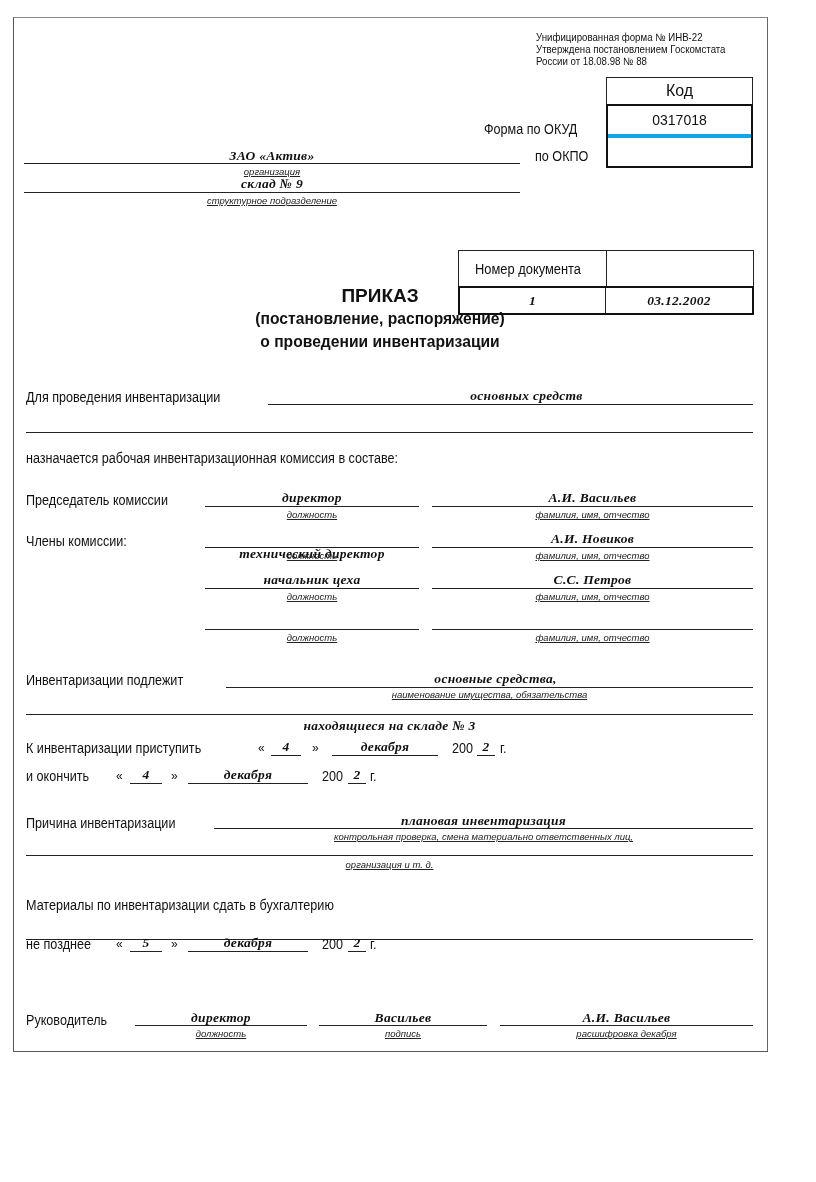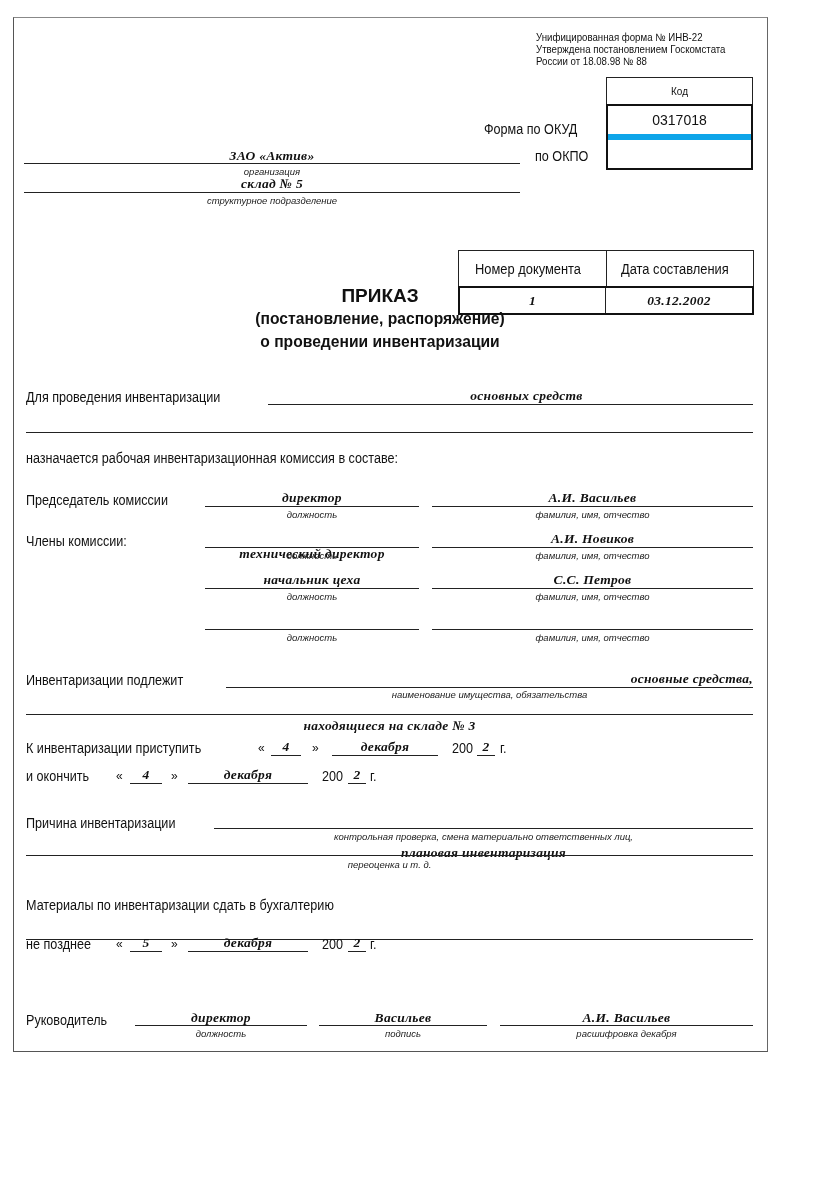--- a/index.html
+++ b/index.html
@@ -1,28 +1,28 @@
 <!DOCTYPE html>
 <html><head>
 <meta charset="utf-8">
 <style>
   html,body{margin:0;padding:0;background:#fff;}
   body{width:816px;height:1182px;position:relative;overflow:hidden;font-family:"Liberation Sans",sans-serif;color:#111;}
   .abs{position:absolute;}
   .frame{position:absolute;left:13px;top:17px;width:755px;height:1035px;border-left:1.5px solid #555;border-top:1px solid #888;border-right:1.5px solid #666;border-bottom:1.5px solid #555;box-sizing:border-box;}
   .sans{font-family:"Liberation Sans",sans-serif;}
   .fill{font-family:"Liberation Serif",serif;font-style:italic;font-weight:bold;font-size:13.5px;color:#111;letter-spacing:0.3px;}
-  .hint{font-family:"Liberation Sans",sans-serif;font-style:italic;font-size:9.5px;color:#222;}
+  .hint{font-family:"Liberation Sans",sans-serif;font-style:italic;font-size:9.5px;color:#222;text-decoration:underline;}
   .lbl{font-size:14px;transform:scaleX(0.9);transform-origin:left center;white-space:nowrap;}
   .line{position:absolute;border-bottom:1.5px solid #222;height:0;}
   .center{text-align:center;white-space:nowrap;}
   .code-table{position:absolute;left:606px;top:77px;width:147px;}
-  .code-head{height:27px;border:1px solid #222;border-bottom:none;box-sizing:border-box;display:flex;align-items:center;justify-content:center;font-size:10px;}
+  .code-head{height:27px;border:1px solid #222;border-bottom:none;box-sizing:border-box;display:flex;align-items:center;justify-content:center;font-size:16px;}
   .code-body{border:2.5px solid #111;box-sizing:border-box;}
-  .code-row{height:28px;display:flex;align-items:center;justify-content:center;border-bottom:6px solid #0ea5e9;}
+  .code-row{height:28px;display:flex;align-items:center;justify-content:center;border-bottom:4px solid #0ea5e9;}
   .code-row:last-child{border-bottom:none;}
   .doc-table{position:absolute;left:458px;top:250px;width:296px;}
   .doc-head{display:flex;height:36px;border:1px solid #222;border-bottom:none;box-sizing:border-box;}
   .doc-head div,.doc-body div{flex:1;display:flex;align-items:center;justify-content:center;}
   .doc-head div:first-child{border-right:1px solid #222;flex:0 0 147px;}
   .doc-body{display:flex;height:29px;border:2.5px solid #111;box-sizing:border-box;}
   .doc-body div:first-child{border-right:1px solid #222;flex:0 0 145px;}
   .title{position:absolute;left:200px;width:380px;text-align:center;font-weight:bold;}
 </style>
 </head>
@@ -46,31 +46,28 @@
         <span></span>
       </div>
   </div>
 </div>
 <div class="abs lbl" style="left:484px;top:121px;">Форма по ОКУД</div>
 <div class="abs lbl" style="left:535px;top:148px;">по ОКПО</div>
 
 <div class="abs fill center" style="left:24px;width:496px;top:148px;">ЗАО «Актив»</div>
 <div class="line" style="left:24px;width:496px;top:163px;"></div>
 <div class="abs hint center" style="left:24px;width:496px;top:166px;">организация</div>
-<div class="abs fill center" style="left:24px;width:496px;top:176px;">склад № 5</div>
+<div class="abs fill center" style="left:24px;width:496px;top:176px;">склад № 9</div>
 <div class="line" style="left:24px;width:496px;top:192px;"></div>
 <div class="abs hint center" style="left:24px;width:496px;top:195px;">структурное подразделение</div>
 
 <div class="doc-table">
   <div class="doc-head">
     <div>
         <span class="lbl" style="transform:scaleX(0.92);">Номер документа</span>
-      </div>
-    <div>
-        <span class="lbl" style="transform:scaleX(0.92);">Дата составления</span>
       </div>
   </div>
   <div class="doc-body">
     <div>
         <span class="fill">1</span>
       </div>
     <div>
         <span class="fill">03.12.2002</span>
       </div>
   </div>
@@ -112,21 +109,21 @@
 <div class="abs hint center" style="left:432px;width:321px;top:591px;">фамилия, имя, отчество</div>
 
 <div class="abs fill center" style="left:205px;width:214px;top:612px;height:16px;"></div>
 <div class="line" style="left:205px;width:214px;top:629px;"></div>
 <div class="abs hint center" style="left:205px;width:214px;top:632px;">должность</div>
 <div class="abs fill center" style="left:432px;width:321px;top:612px;height:16px;"></div>
 <div class="line" style="left:432px;width:321px;top:629px;"></div>
 <div class="abs hint center" style="left:432px;width:321px;top:632px;">фамилия, имя, отчество</div>
 
 <div class="abs lbl" style="left:26px;top:672px;">Инвентаризации подлежит</div>
-<div class="abs fill center" style="left:226px;width:527px;top:671px;text-align:right;">основные средства,</div>
+<div class="abs fill center" style="left:232px;width:527px;top:671px;">основные средства,</div>
 <div class="line" style="left:226px;width:527px;top:687px;"></div>
 <div class="abs hint center" style="left:226px;width:527px;top:689px;">наименование имущества, обязательства</div>
 <div class="abs fill center" style="left:26px;width:727px;top:698px;margin-top:20px;">находящиеся на складе № 3</div>
 <div class="line" style="left:26px;width:727px;top:714px;"></div>
 
 <div class="abs" style="left:26px;top:740px;height:20px;width:740px;">
   <span class="abs lbl" style="left:0;top:0;">К инвентаризации приступить</span>
   <span class="abs" style="left:232px;top:1px;font-size:12px;">«</span>
   <span class="abs fill center" style="left:245px;width:30px;top:-1px;border-bottom:1.5px solid #222;height:16px;">4</span>
   <span class="abs" style="left:286px;top:1px;font-size:12px;">»</span>
@@ -141,25 +138,25 @@
   <span class="abs" style="left:90px;top:1px;font-size:12px;">«</span>
   <span class="abs fill center" style="left:104px;width:32px;top:-1px;border-bottom:1.5px solid #222;height:16px;">4</span>
   <span class="abs" style="left:145px;top:1px;font-size:12px;">»</span>
   <span class="abs fill center" style="left:162px;width:120px;top:-1px;border-bottom:1.5px solid #222;height:16px;">декабря</span>
   <span class="abs lbl" style="left:296px;top:0;">200</span>
   <span class="abs fill center" style="left:322px;width:18px;top:-1px;border-bottom:1.5px solid #222;height:16px;">2</span>
   <span class="abs lbl" style="left:344px;top:0;">г.</span>
 </div>
 
 <div class="abs lbl" style="left:26px;top:815px;">Причина инвентаризации</div>
-<div class="abs fill center" style="left:214px;width:539px;top:813px;margin-top:32px;">плановая инвентаризация</div>
+<div class="abs fill center" style="left:214px;width:539px;top:813px;">плановая инвентаризация</div>
 <div class="line" style="left:214px;width:539px;top:828px;"></div>
 <div class="abs hint center" style="left:214px;width:539px;top:831px;">контрольная проверка, смена материально ответственных лиц,</div>
 <div class="line" style="left:26px;width:727px;top:855px;"></div>
-<div class="abs hint center" style="left:26px;width:727px;top:859px;">переоценка и т. д.</div>
+<div class="abs hint center" style="left:26px;width:727px;top:859px;">организация и т. д.</div>
 
 <div class="abs lbl" style="left:26px;top:897px;">Материалы по инвентаризации сдать в бухгалтерию</div>
 <div class="line" style="left:26px;width:727px;top:939px;"></div>
 
 <div class="abs" style="left:26px;top:936px;height:20px;width:776px;">
   <span class="abs lbl" style="left:0;top:0;">не позднее</span>
   <span class="abs" style="left:90px;top:1px;font-size:12px;">«</span>
   <span class="abs fill center" style="left:104px;width:32px;top:-1px;border-bottom:1.5px solid #222;height:16px;">5</span>
   <span class="abs" style="left:145px;top:1px;font-size:12px;">»</span>
   <span class="abs fill center" style="left:162px;width:120px;top:-1px;border-bottom:1.5px solid #222;height:16px;">декабря</span>

